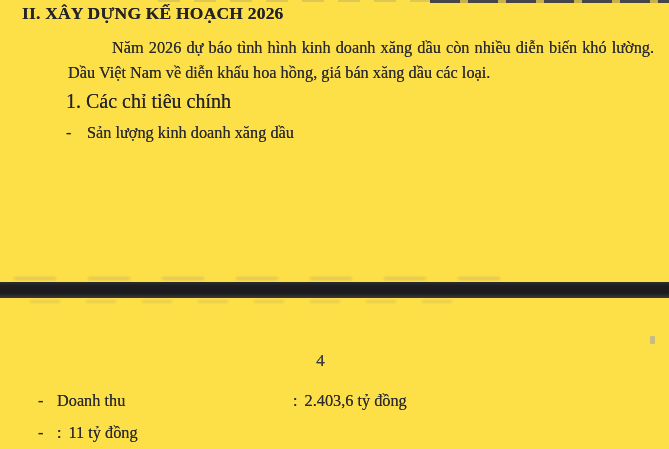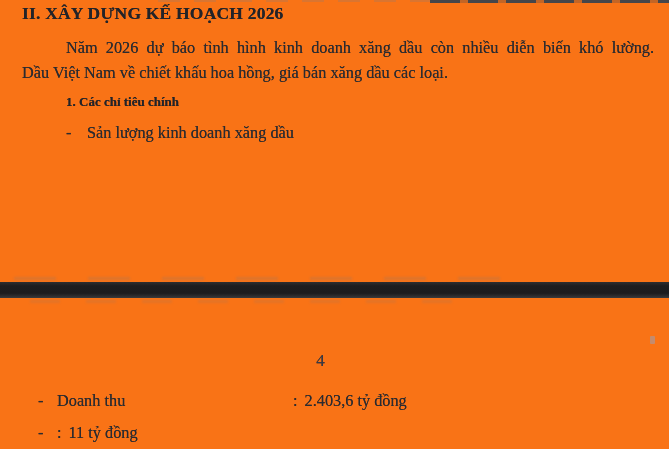--- a/index.html
+++ b/index.html
@@ -1,21 +1,21 @@
 <!DOCTYPE html>
 <html><head>
 <meta charset="utf-8">
 <style>
   html, body { margin: 0; padding: 0; background: #ffffff; }
   .screenshot {
     position: relative;
     width: 669px;
     height: 449px;
     overflow: hidden;
-    background: #f97316;
+    background: #fde047;
     font-family: "Liberation Serif", "DejaVu Serif", serif;
     color: #2b2b30;
   }
   .scan-text { text-shadow: 0 0 0.5px rgba(43,43,48,0.85); }
 
   
   .artifact-top-left {
     position: absolute; top: 0; left: 158px; width: 272px; height: 2px;
     background: repeating-linear-gradient(90deg, rgba(125,125,130,0.55) 0 22px, transparent 22px 36px);
     opacity: 0.45; filter: blur(0.3px);
@@ -27,26 +27,26 @@
   }
 
   
   .page-top { position: absolute; top: 0; left: 22px; right: 15px; }
   .section-heading {
     margin: 0; padding-top: 3px;
     font-size: 17.5px; line-height: 21px; font-weight: bold;
     letter-spacing: 0.2px; color: #232328;
   }
   .paragraph { margin-top: 12px; font-size: 16.3px; line-height: 24.5px; }
-  .para-line { text-align: justify; text-align-last: justify; }
+  .para-line { text-align: justify; text-align-last: justify; margin-left: 46px; }
   .para-line.first { text-indent: 44px; }
   .para-line.last { text-align-last: left; }
   .subsection-heading {
     margin: 5px 0 0 44px;
-    font-size: 13px; line-height: 23px; font-weight: bold; color: #232328;
+    font-size: 20px; line-height: 23px; font-weight: normal; color: #232328;
   }
   .indicator-row { display: flex; font-size: 16.3px; line-height: 23px; }
   .page-top .indicator-row { margin: 8px 0 0 44px; }
   .bullet { flex: 0 0 auto; }
   .page-top .bullet { width: 21px; }
   .ind-label { flex: 0 0 auto; width: 236px; }
   .ind-sep { margin-right: 7px; }
 
   
   .page-break-band {
@@ -84,21 +84,21 @@
 <div class="screenshot">
 
   <div class="artifact-top-left"></div>
   <div class="artifact-top-right"></div>
 
   <section class="page-top scan-text">
     <h1 class="section-heading">II. XÂY DỰNG KẾ HOẠCH 2026</h1>
 
     <div class="paragraph">
       <div class="para-line first">Năm 2026 dự báo tình hình kinh doanh xăng dầu còn nhiều diễn biến khó lường.</div>
-      <div class="para-line last">Dầu Việt Nam về chiết khấu hoa hồng, giá bán xăng dầu các loại.</div>
+      <div class="para-line last">Dầu Việt Nam về diễn khấu hoa hồng, giá bán xăng dầu các loại.</div>
     </div>
 
     <h2 class="subsection-heading">1. Các chỉ tiêu chính</h2>
 
     <div class="indicator-row">
       <span class="bullet">-</span>
       <span class="ind-label">Sản lượng kinh doanh xăng dầu</span>
     </div>
   </section>
 

